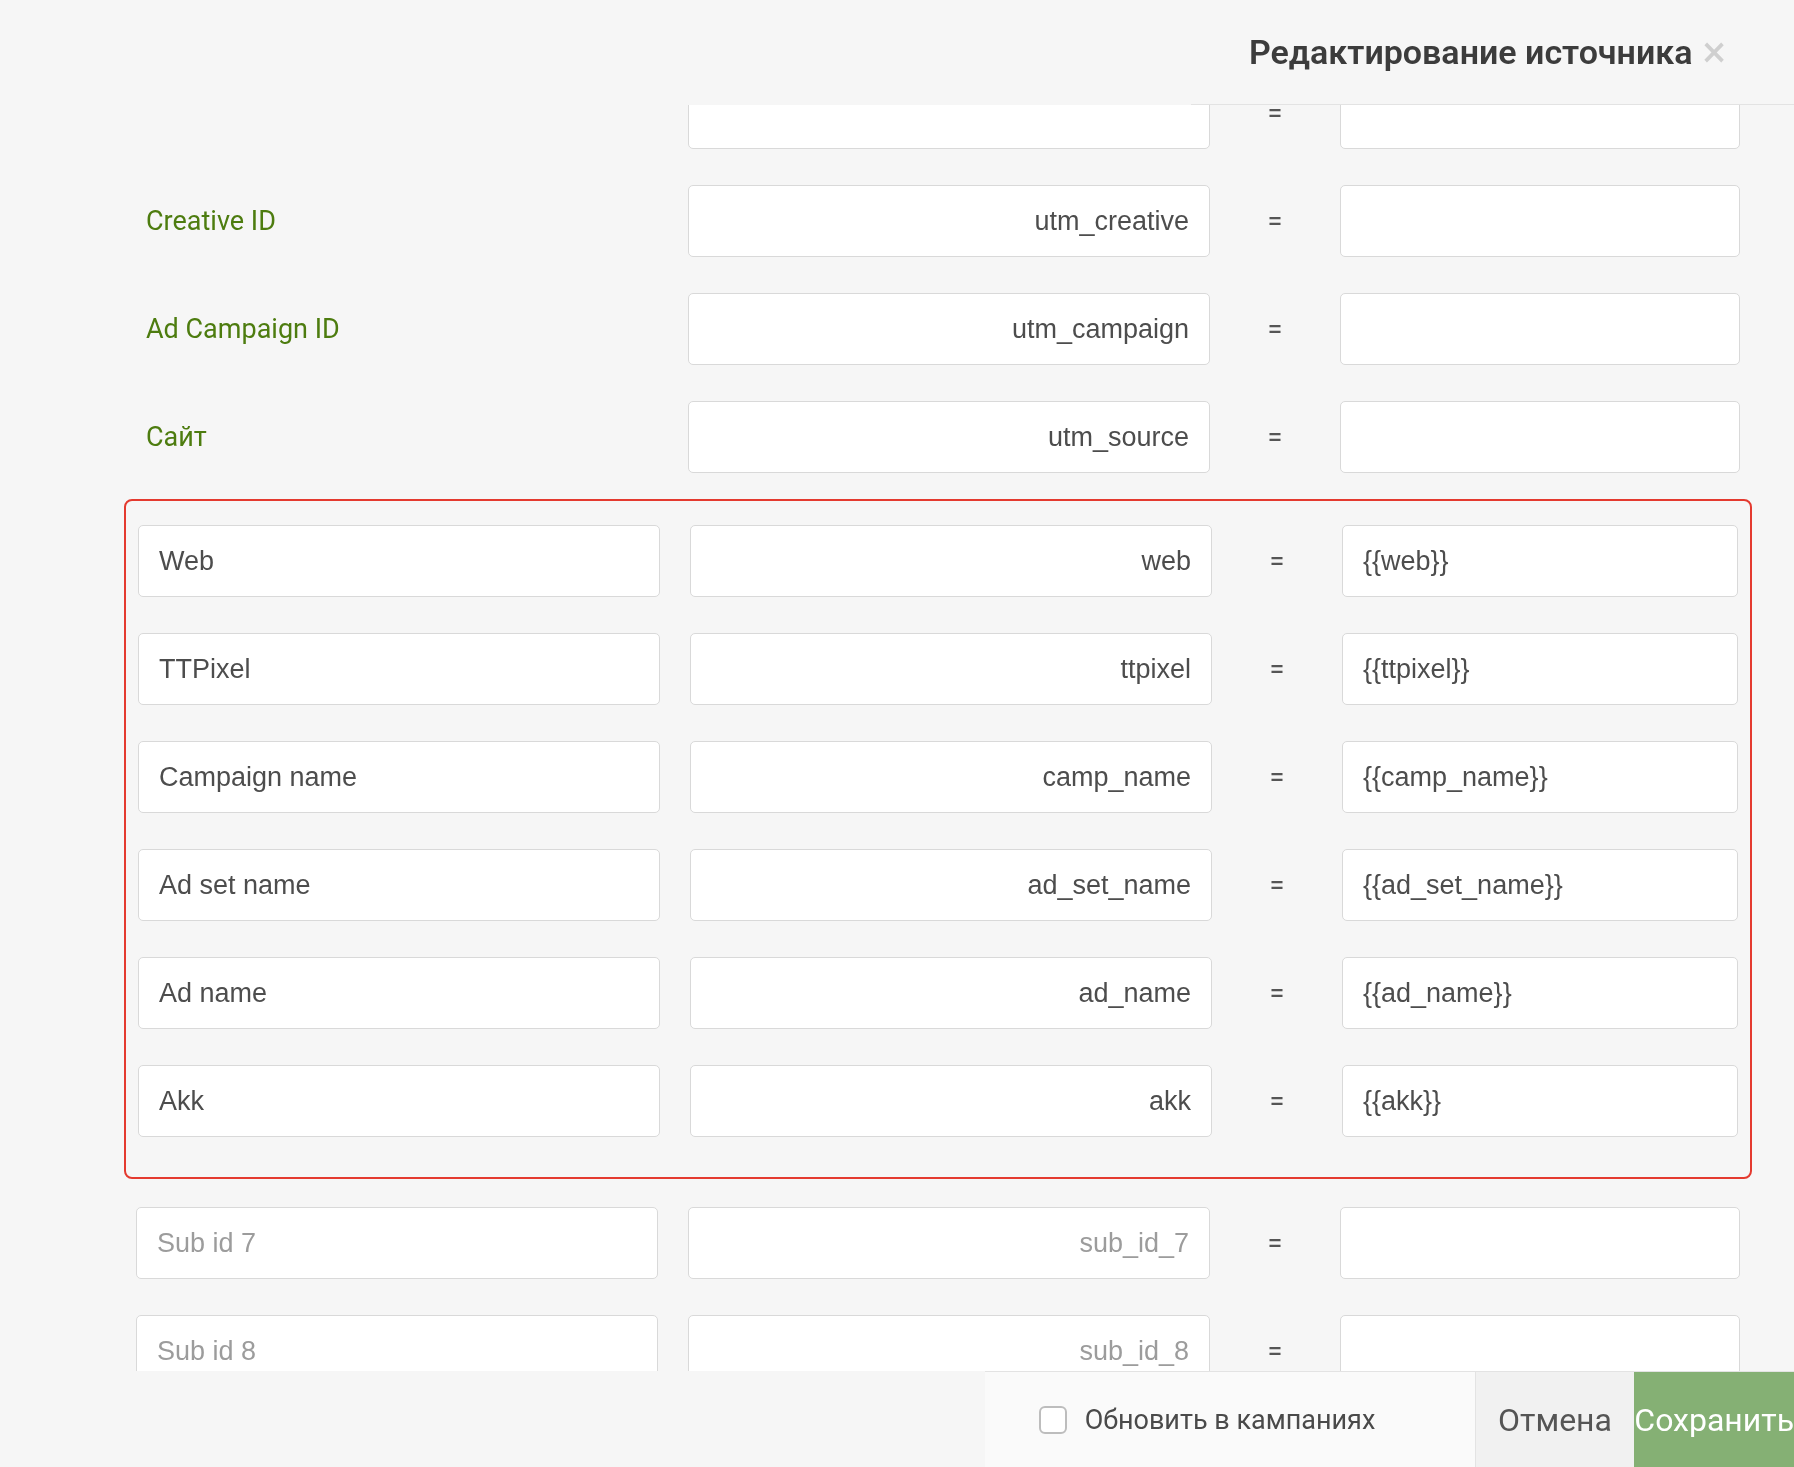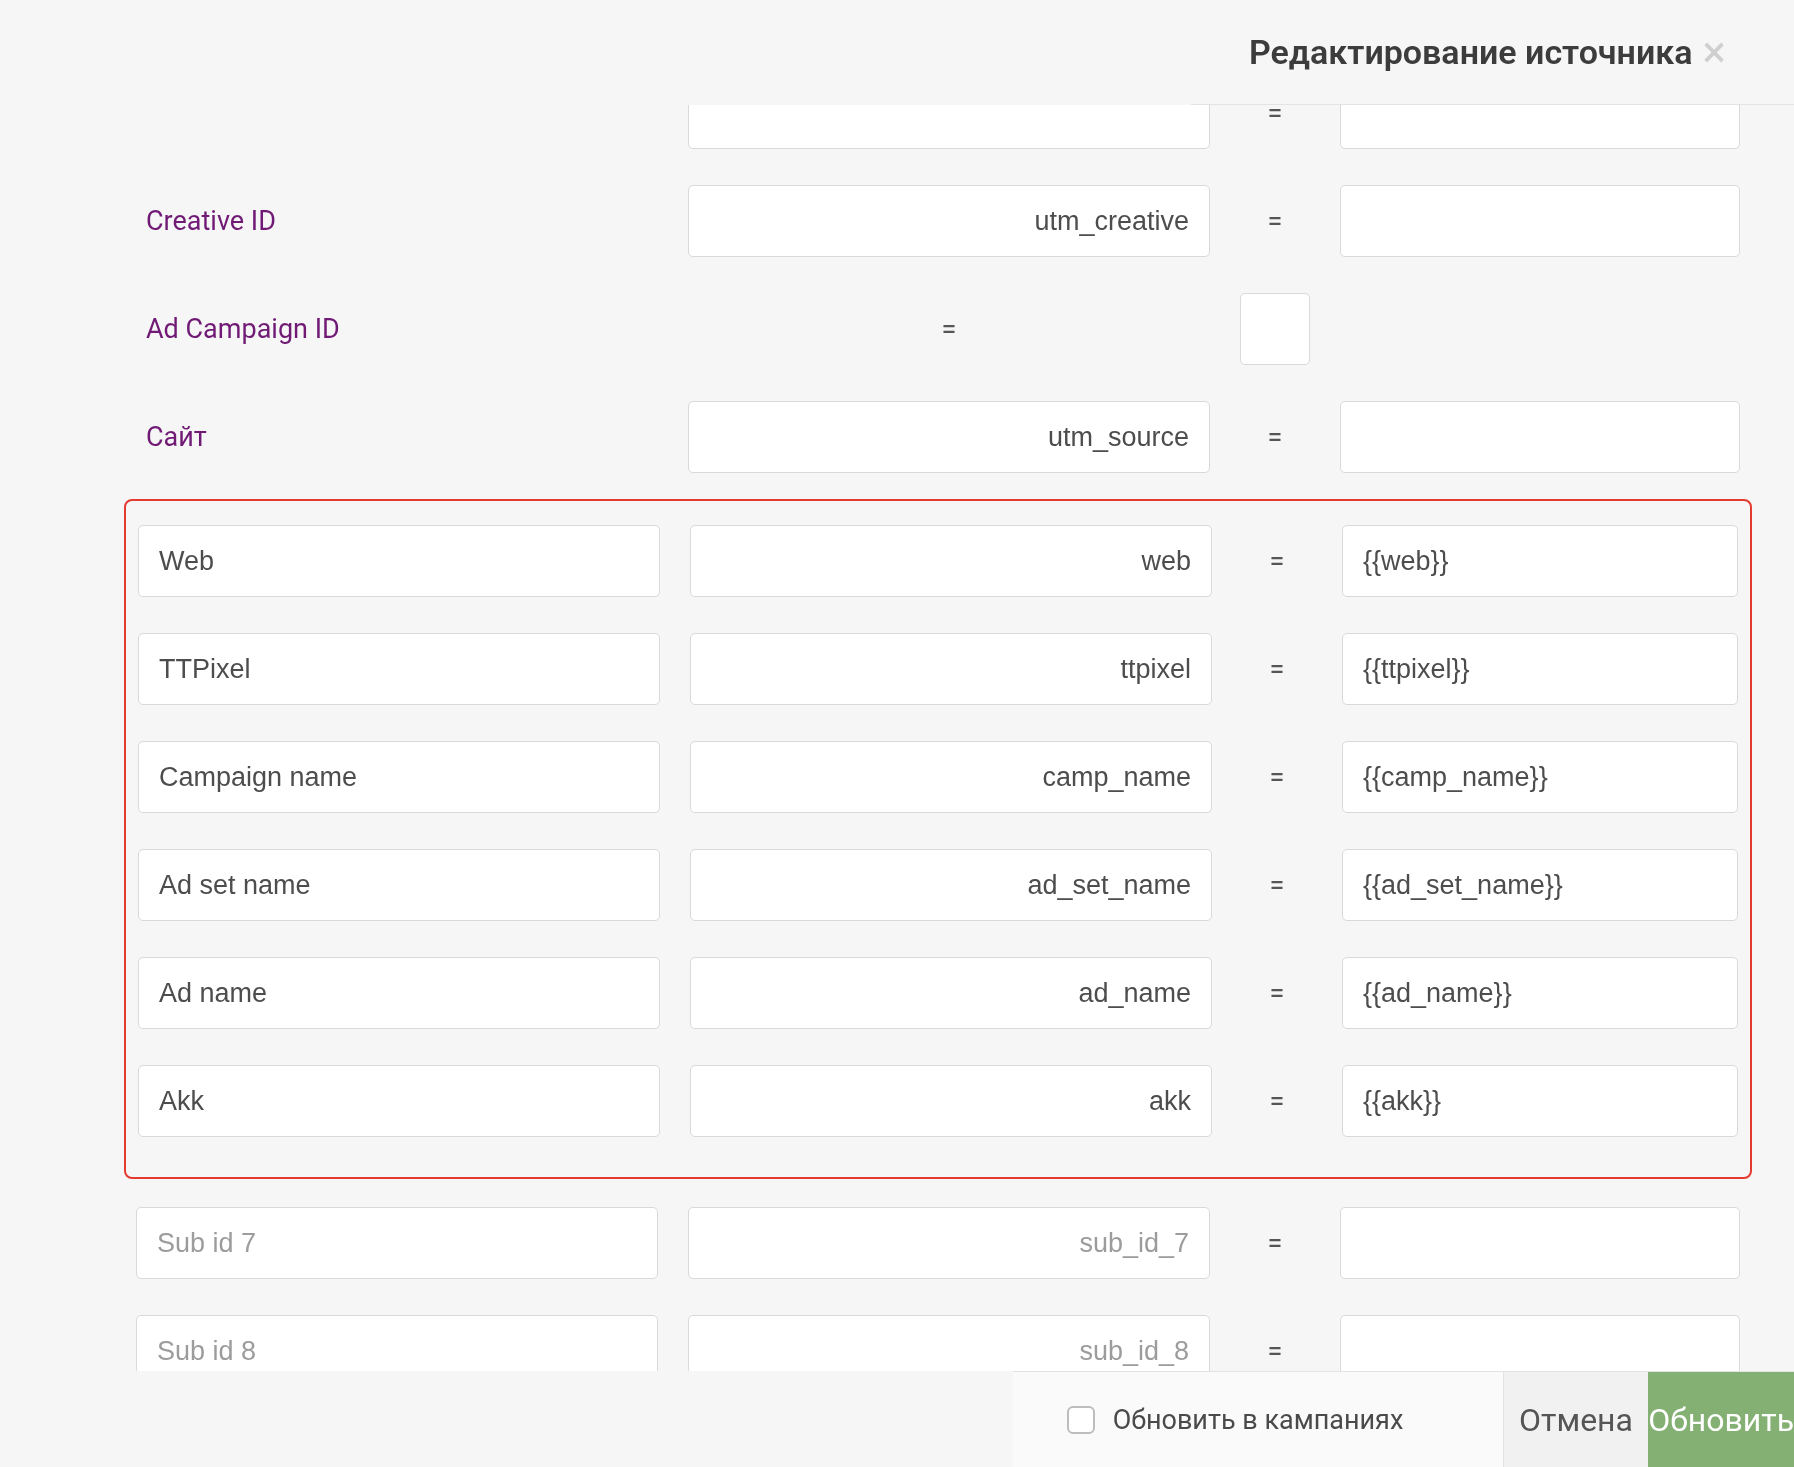--- a/index.html
+++ b/index.html
@@ -48,21 +48,21 @@
   .row {
     display: grid;
     grid-template-columns: 522px 522px 70px 1fr;
     align-items: center;
     column-gap: 30px;
     margin-bottom: 36px;
   }
   
   .row.static .label {
     font-size: 27px;
-    color: #701a75;
+    color: #4d7c0f;
     padding-left: 10px;
   }
   .row .eq {
     text-align: center;
     font-size: 27px;
     color: #555;
   }
   .ibox {
     height: 72px;
     border: 1px solid #d9d9d9;
@@ -147,20 +147,21 @@
 
     <div class="row static">
       <div class="label">Creative ID</div>
       <input class="ibox right" value="utm_creative" style="">
       <div class="eq">=</div>
       <input class="ibox" value="" style="">
     </div>
 
     <div class="row static">
       <div class="label">Ad Campaign ID</div>
+      <input class="ibox right" value="utm_campaign" style="">
       <div class="eq">=</div>
       <input class="ibox" value="" style="">
     </div>
 
     <div class="row static">
       <div class="label">Сайт</div>
       <input class="ibox right" value="utm_source" style="">
       <div class="eq">=</div>
       <input class="ibox" value="" style="">
     </div>
@@ -226,16 +227,16 @@
     </div>
 
   </div>
 
   <div class="modal-footer">
     <div class="footer-update">
       <span class="chk"></span>
       <span>Обновить в кампаниях</span>
     </div>
     <div class="btn btn-cancel">Отмена</div>
-    <div class="btn btn-save">Обновить</div>
+    <div class="btn btn-save">Сохранить</div>
   </div>
 
 </div>
 
 </body></html>

